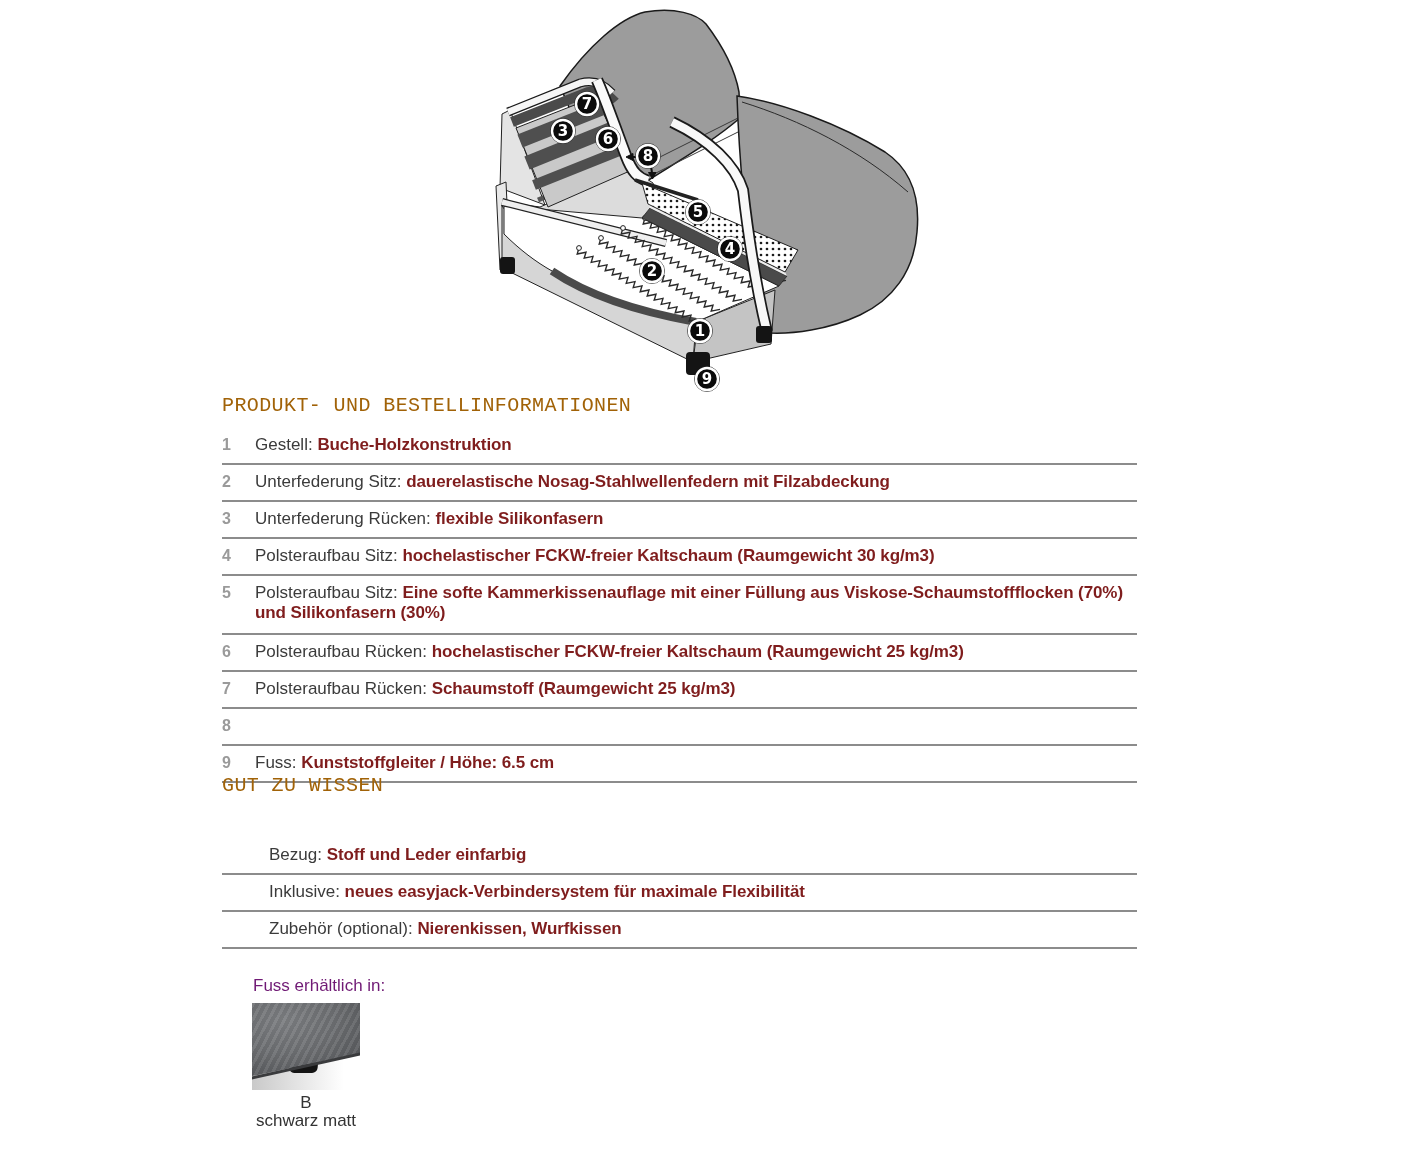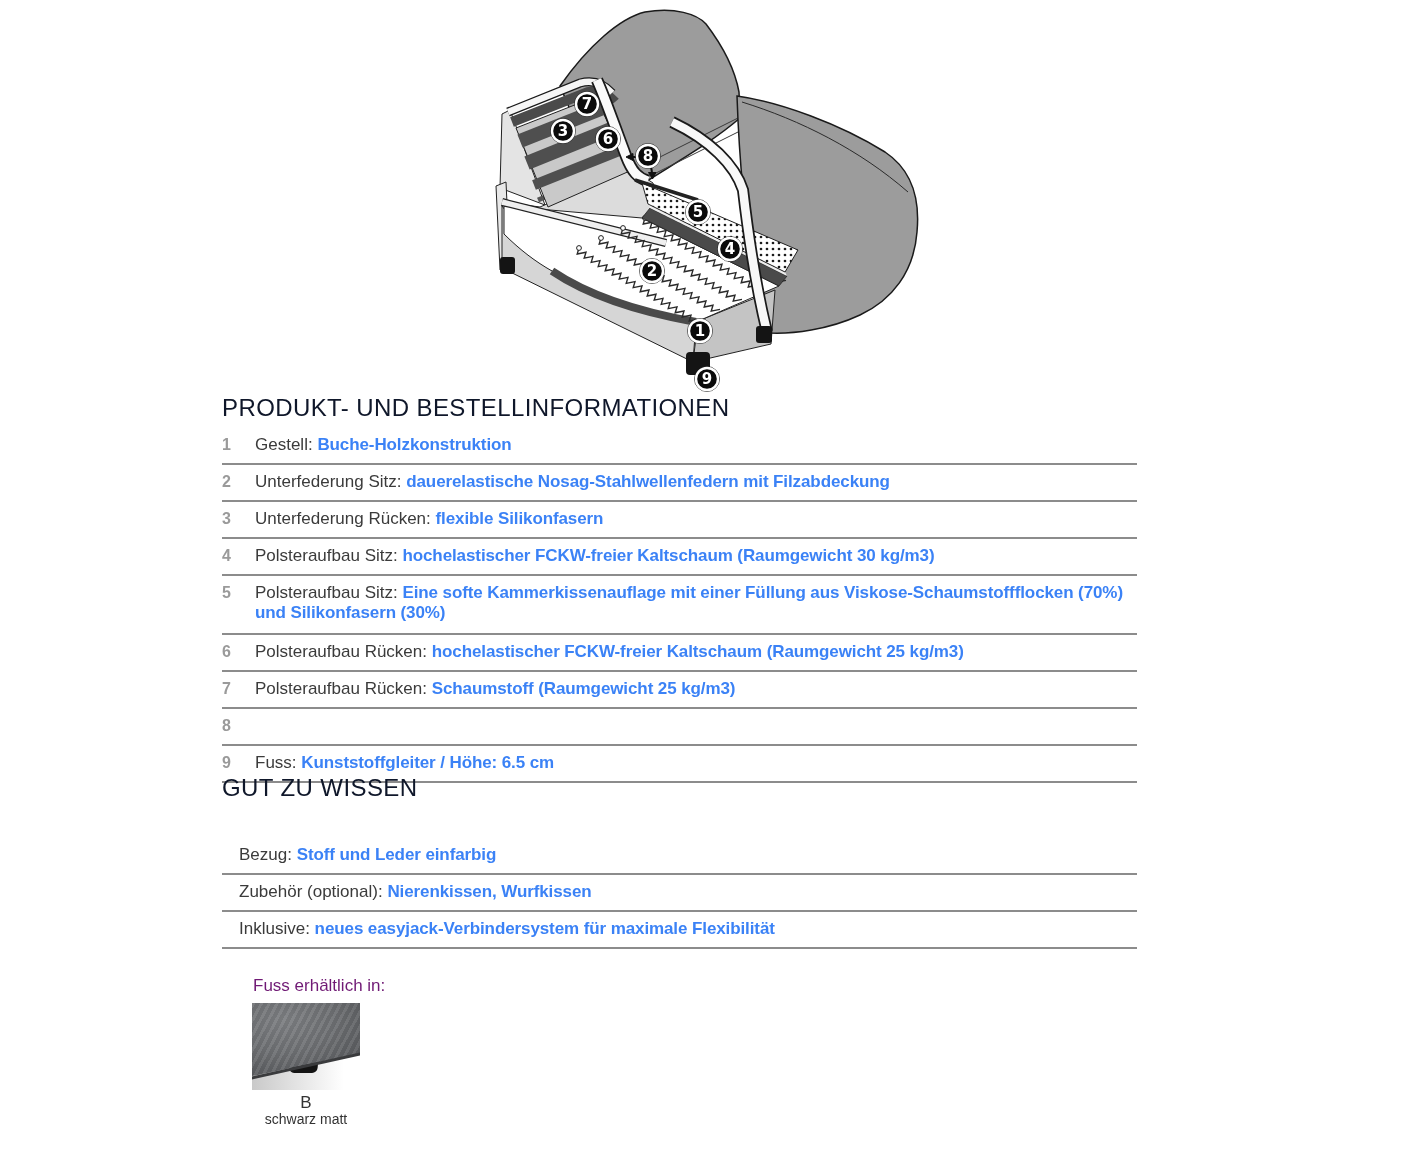--- a/index.html
+++ b/index.html
@@ -6,55 +6,55 @@
   html,body { background:#ffffff; }
   body { font-family:"Liberation Sans", sans-serif; color:#3b3b3b; }
   .page { position:relative; width:1410px; height:1150px; background:#ffffff; overflow:hidden; }
 
   
   .diagram { position:absolute; left:440px; top:0; width:520px; height:400px; }
 
   
   .sec-heading {
     position:absolute; left:222px;
-    font-family:Liberation Sans, sans-serif;
-    font-size:24px; font-weight:400; color:#0f172a; letter-spacing:.4px;
+    font-family:Liberation Mono, monospace;
+    font-size:20px; font-weight:400; color:#a16207; letter-spacing:.4px;
   }
   .h-product { top:394px; }
   .h-know    { top:774px; }
 
   
   .spec { position:absolute; left:222px; width:915px; }
   .spec-product { top:428px; }
   .spec-know    { top:838px; }
   .spec-row { display:flex; align-items:flex-start; padding:7px 0 8px 0;
               border-bottom:2px solid #8c8c8c; line-height:20px; font-size:17px; }
   .spec-row .num { flex:0 0 33px; color:#9a9a9a; font-weight:700; font-size:16px; }
   .spec-row .txt { flex:1; max-width:900px; color:#3b3b3b; }
-  .spec-row .txt b { color:#3b82f6; letter-spacing:-0.1px; }
-  .spec-know .spec-row .txt { margin-left:17px; }
+  .spec-row .txt b { color:#7f1d1d; letter-spacing:-0.1px; }
+  .spec-know .spec-row .txt { margin-left:47px; }
 
   
   .foot-intro { position:absolute; left:253px; top:976px; font-size:17px; color:#701a75; }
   .swatch { position:absolute; left:252px; top:1003px; width:108px; height:87px; overflow:hidden; background:#ffffff; }
   .swatch .floor { position:absolute; left:0; bottom:0; width:100%; height:38%;
                    background:linear-gradient(90deg,#c9c9c9 0%, #ececec 55%, #ffffff 85%); }
   .swatch .foot-block { position:absolute; left:35%; top:60%; width:26%; height:21%;
                         background:#141414; border-radius:4px 4px 5px 5px; transform:skewX(-6deg); }
   .swatch .fabric { position:absolute; inset:0;
     background:
       repeating-linear-gradient(118deg, rgba(255,255,255,0.07) 0 3px, rgba(0,0,0,0.05) 3px 7px),
       radial-gradient(90px 60px at 30% 20%, #7d7f82 0%, #6e7073 55%, #595b5e 100%);
     clip-path:polygon(0 0, 100% 0, 100% 58%, 0 84%); }
   .swatch .fabric-edge { position:absolute; left:-6%; top:70%; width:115%; height:3px;
     background:#3a3b3d; transform:rotate(-12.5deg); }
   .swatch-code { position:absolute; left:252px; top:1093px; width:108px; text-align:center;
                  font-size:17px; color:#333333; }
   .swatch-name { position:absolute; left:212px; top:1111px; width:188px; text-align:center;
-                 font-size:14px; color:#333333; }
+                 font-size:17px; color:#333333; }
 </style>
 </head>
 <body>
 
 <div class="page">
 
   <svg class="diagram" viewBox="0 0 520 400" xmlns="http://www.w3.org/2000/svg">
     <defs>
       <path id="zig" d="M0,0 l-1.8,6 l8.8,-1.8 l-1.8,6 l8.8,-1.8 l-1.8,6 l8.8,-1.8 l-1.8,6 l8.8,-1.8 l-1.8,6 l8.8,-1.8 l-1.8,6 l8.8,-1.8 l-1.8,6 l8.8,-1.8 l-1.8,6 l8.8,-1.8 l-1.8,6 l8.8,-1.8 l-1.8,6 l8.8,-1.8 l-1.8,6 l8.8,-1.8 l-1.8,6 l8.8,-1.8 l-1.8,6 l8.8,-1.8 l-1.8,6 l8.8,-1.8 l-1.8,6 l8.8,-1.8 l-1.8,6 l8.8,-1.8 l-1.8,6 l8.8,-1.8" fill="none" stroke="#2a2a2a" stroke-width="1.4"></path>
       <pattern id="dots" width="6" height="6" patternUnits="userSpaceOnUse">
@@ -216,24 +216,24 @@
     </div>
   </div>
 
   <h2 class="sec-heading h-know">GUT ZU WISSEN</h2>
 
   <div class="spec spec-know">
     <div class="spec-row">
       <span class="txt"><span>Bezug:</span> <b>Stoff und Leder einfarbig</b></span>
     </div>
     <div class="spec-row">
+      <span class="txt"><span>Inklusive:</span> <b>neues easyjack-Verbindersystem für maximale Flexibilität</b></span>
+    </div>
+    <div class="spec-row">
       <span class="txt"><span>Zubehör (optional):</span> <b>Nierenkissen, Wurfkissen</b></span>
-    </div>
-    <div class="spec-row">
-      <span class="txt"><span>Inklusive:</span> <b>neues easyjack-Verbindersystem für maximale Flexibilität</b></span>
     </div>
   </div>
 
   <p class="foot-intro">Fuss erhältlich in:</p>
 
   <div class="swatch">
     <div class="floor"></div>
     <div class="foot-block"></div>
     <div class="fabric"></div>
     <div class="fabric-edge"></div>

